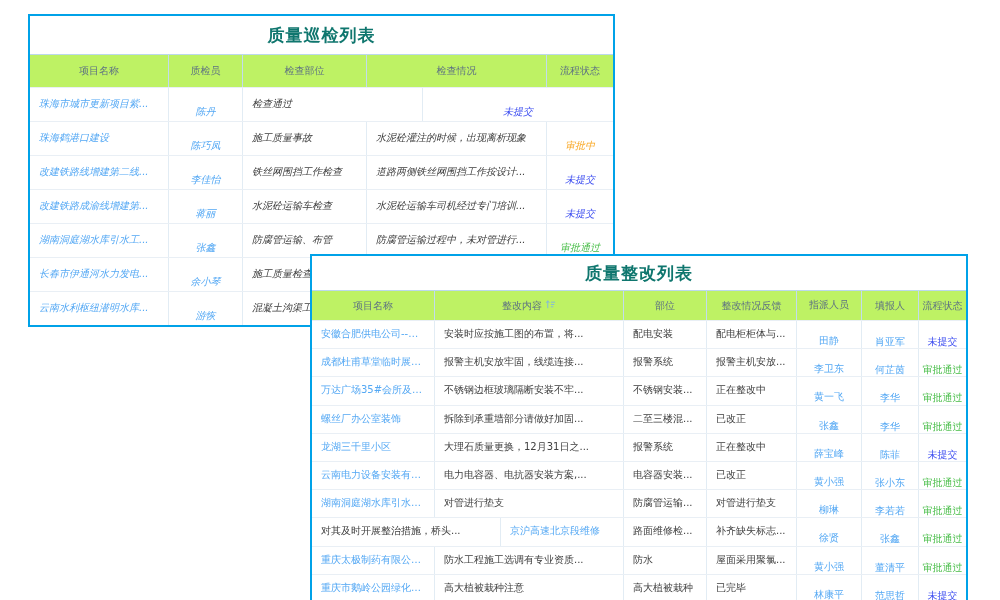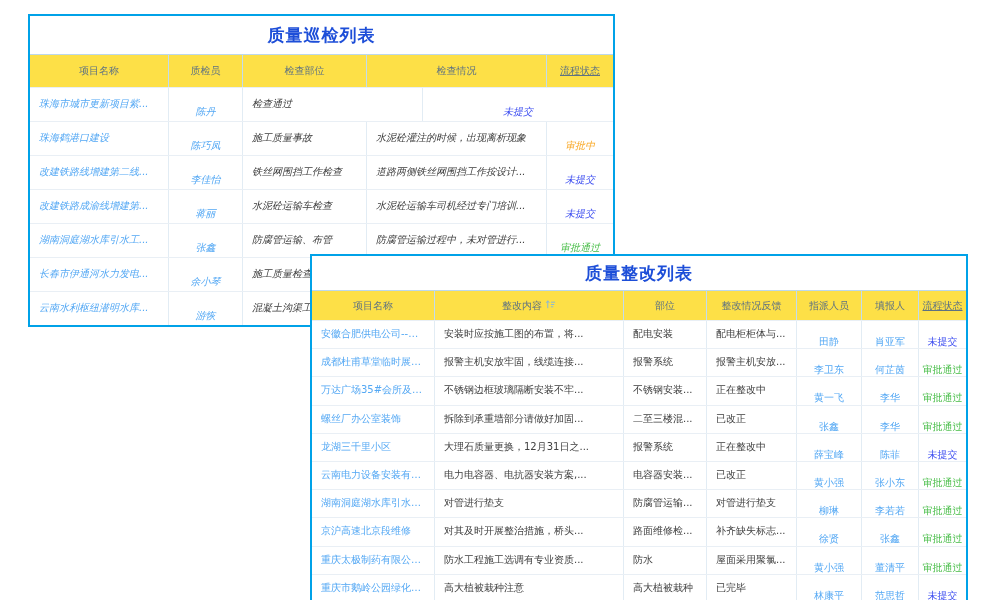--- a/index.html
+++ b/index.html
@@ -8,34 +8,34 @@
     font-family:"DejaVu Sans","Liberation Sans",sans-serif;
     overflow:hidden;
   }
   .panel{
     position:absolute;background:#ffffff;
     border:2px solid #00a2e8;box-sizing:border-box;
   }
   .t1{left:28px;top:14px;width:587px;}
   .t2{left:310px;top:254px;width:658px;z-index:10;}
   .ttitle{
-    text-align:center;font-weight:bold;color:#1d4ed8;font-size:17px;
+    text-align:center;font-weight:bold;color:#0f766e;font-size:17px;
     letter-spacing:1px;
   }
   .t1 .ttitle{height:38px;line-height:38px;}
   .t2 .ttitle{height:34px;line-height:34px;}
   .thead{
-    display:flex;background:#fde047;border-top:1px solid #bcd8ec;
+    display:flex;background:#bef264;border-top:1px solid #bcd8ec;
   }
   .hcell{
     color:#5e7282;font-size:10px;text-align:center;box-sizing:border-box;
     border-right:1px solid #c2dcee;white-space:nowrap;overflow:hidden;
     padding:0 2px;
   }
-  .hcell:last-child{border-right:none;text-decoration:underline;}
+  .hcell:last-child{border-right:none;}
   .t1 .hcell{height:32px;line-height:32px;}
   .t2 .hcell{height:29px;line-height:29px;}
   .trow{display:flex;border-top:1px solid #e9eff5;background:#ffffff;}
   .t1 .trow{height:33px;font-style:italic;}
   .t2 .trow{height:27.2px;}
   .cell{
     font-size:10px;color:#404040;box-sizing:border-box;
     padding:0 9px;border-right:1px solid #e2ecf4;
     white-space:nowrap;overflow:hidden;text-overflow:ellipsis;
     text-align:left;
@@ -48,21 +48,21 @@
   .t1 .c0{flex:0 0 139px;width:139px;}
   .t1 .c1{flex:0 0 74px;width:74px;}
   .t1 .c2{flex:0 0 124px;width:124px;}
   .t1 .c3{flex:0 0 180px;width:180px;}
   .t1 .c4{flex:1 1 66px;width:66px;}
   
   .t2 .c0{flex:0 0 123px;width:123px;}
   .t2 .c1{flex:0 0 189px;width:189px;}
   .t2 .c2{flex:0 0 83px;width:83px;}
   .t2 .c3{flex:0 0 90px;width:90px;}
-  .t2 .c4{flex:0 0 65px;width:65px;}
+  .t2 .c4{flex:0 0 65px;width:65px;font-family:Liberation Mono, monospace;}
   .t2 .c5{flex:0 0 57px;width:57px;}
   .t2 .c6{flex:1 1 47px;width:47px;}
   
   .t1 .cell.c0,.t1 .cell.c1{color:#54a8f4;}
   .t2 .cell.c0,.t2 .cell.c4,.t2 .cell.c5{color:#54a8f4;}
   .sort-icon{display:inline-block;vertical-align:-1px;margin-left:3px;}
 </style>
 </head>
 <body>
 
@@ -199,22 +199,22 @@
       <div class="trow">
         <div class="cell c0">湖南洞庭湖水库引水工程施工标</div>
         <div class="cell c1">对管进行垫支</div>
         <div class="cell c2">防腐管运输...</div>
         <div class="cell c3">对管进行垫支</div>
         <div class="cell c4 cell-center">柳琳</div>
         <div class="cell c5 cell-center">李若若</div>
         <div class="cell c6 cell-center" style="color: rgb(73, 190, 73);">审批通过</div>
       </div>
       <div class="trow">
+        <div class="cell c1">对其及时开展整治措施，桥头...</div>
         <div class="cell c0">京沪高速北京段维修</div>
-        <div class="cell c1">对其及时开展整治措施，桥头...</div>
         <div class="cell c2">路面维修检...</div>
         <div class="cell c3">补齐缺失标志...</div>
         <div class="cell c4 cell-center">徐贤</div>
         <div class="cell c5 cell-center">张鑫</div>
         <div class="cell c6 cell-center" style="color: rgb(73, 190, 73);">审批通过</div>
       </div>
       <div class="trow">
         <div class="cell c0">重庆太极制药有限公司亳州中...</div>
         <div class="cell c1">防水工程施工选调有专业资质...</div>
         <div class="cell c2">防水</div>

